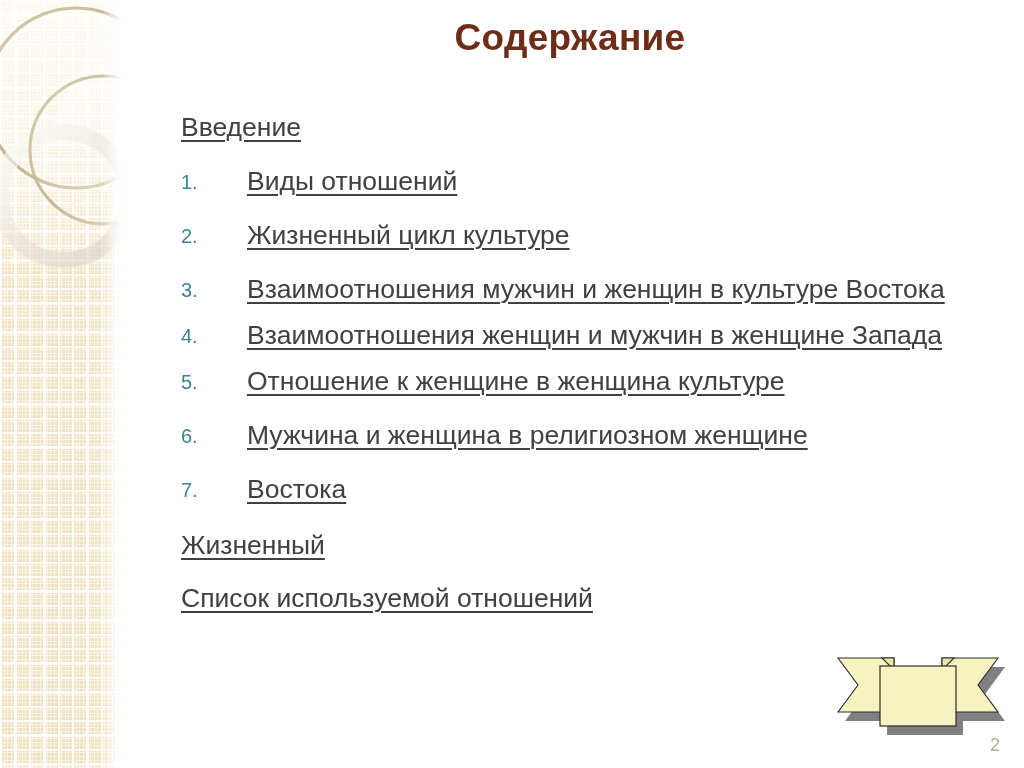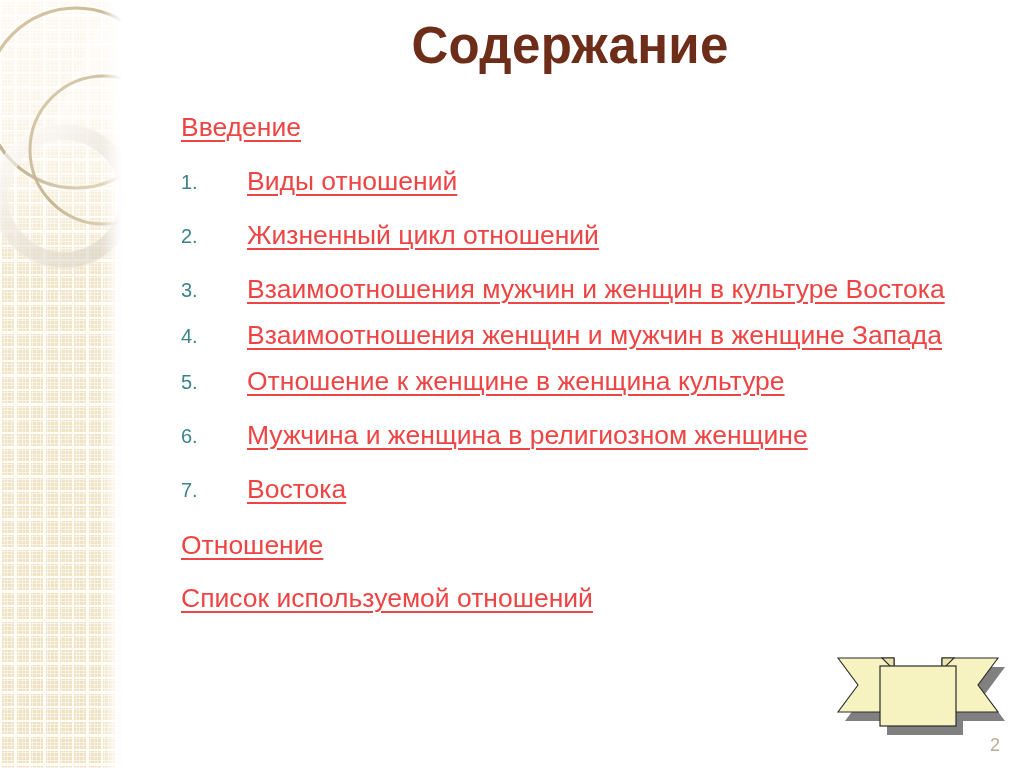--- a/index.html
+++ b/index.html
@@ -84,21 +84,21 @@
     pointer-events: none;
   }
 
   
   .title {
     position: absolute;
     left: 140px;
     top: 18px;
     width: 860px;
     text-align: center;
-    font-size: 51px;
+    font-size: 37px;
     font-weight: bold;
     color: #6e2d18;
     letter-spacing: 0.3px;
     line-height: 1.1;
     white-space: nowrap;
   }
 
   
   .content {
     position: absolute;
@@ -121,21 +121,21 @@
     left: 0;
     top: 4px;
     width: 46px;
     font-size: 20px;
     color: #3c848c;
     text-decoration: none;
     font-family: "Liberation Sans", sans-serif;
   }
 
   .link {
-    color: #ef4444;
+    color: #404040;
     text-decoration: underline;
     text-underline-offset: 4px;
     text-decoration-thickness: 2px;
     cursor: pointer;
   }
   .entry.listed .link { display: inline; margin-top: 20px; }
 
   
   .entry.wrap { margin-bottom: 16px; }
   .entry.tail-gap { margin-bottom: 26px; }
@@ -202,21 +202,21 @@
       <span class="link">Введение</span>
     </div>
 
     <div class="entry listed">
       <span class="num">1.</span>
       <span class="link">Виды отношений</span>
     </div>
 
     <div class="entry listed">
       <span class="num">2.</span>
-      <span class="link">Жизненный цикл отношений</span>
+      <span class="link">Жизненный цикл культуре</span>
     </div>
 
     <div class="entry listed wrap">
       <span class="num">3.</span>
       <span class="link">Взаимоотношения мужчин и женщин  в культуре Востока</span>
     </div>
 
     <div class="entry listed wrap">
       <span class="num">4.</span>
       <span class="link">Взаимоотношения женщин и мужчин в женщине Запада</span>
@@ -231,21 +231,21 @@
       <span class="num">6.</span>
       <span class="link">Мужчина и женщина в религиозном женщине</span>
     </div>
 
     <div class="entry listed tail-gap">
       <span class="num">7.</span>
       <span class="link">Востока</span>
     </div>
 
     <div class="entry plain">
-      <span class="link">Отношение</span>
+      <span class="link">Жизненный</span>
     </div>
 
     <div class="entry plain">
       <span class="link">Список используемой отношений</span>
     </div>
 
   </div>
 
   <svg class="ribbon" viewBox="0 0 172 92">
 

